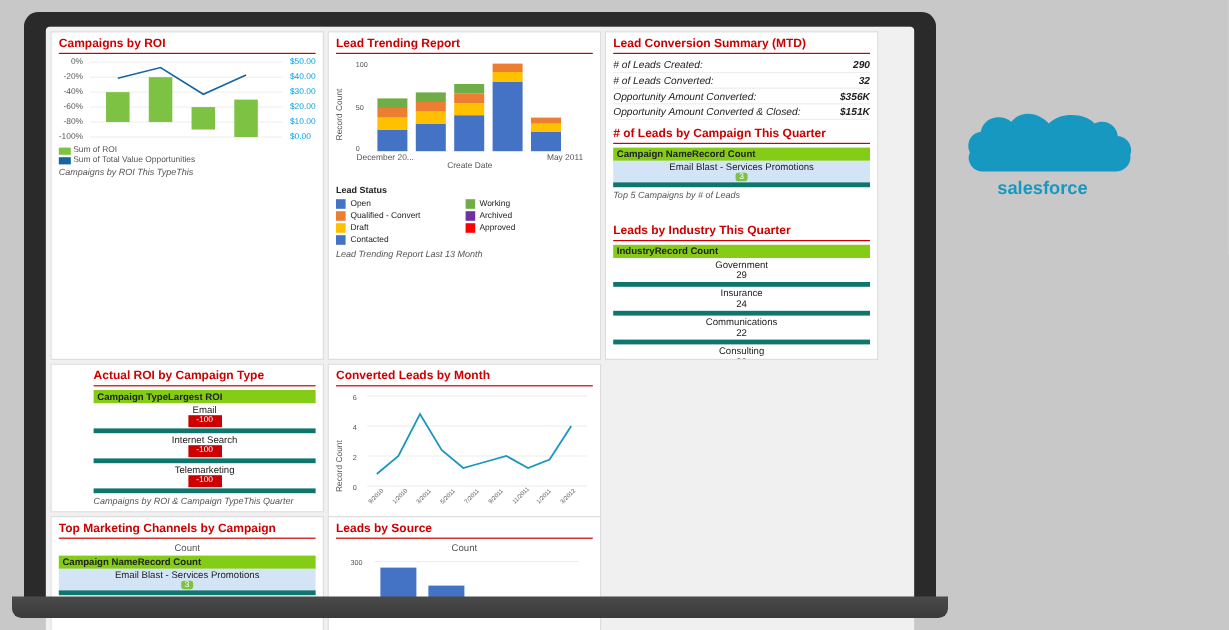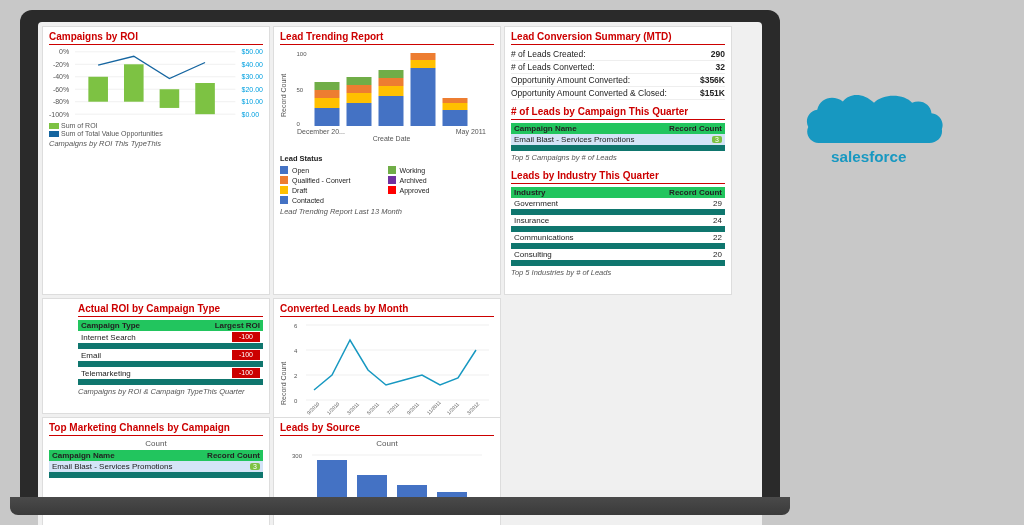--- a/index.html
+++ b/index.html
@@ -149,49 +149,51 @@
       grid-column: 3;
       grid-row: 1 / 2;
     }
 
     .conversion-row {
       display: flex;
       justify-content: space-between;
       padding: 1px 0;
       border-bottom: 1px solid #eee;
       font-size: 8.5px;
+      font-style: italic;
     }
 
     .conversion-value {
       font-weight: bold;
     }
 
     
     .panel-actual-roi {
       grid-column: 1;
       grid-row: 2;
       padding-left: 35px;
     }
 
     .table-header {
       display: flex;
-      justify-content: space-between;
-      background: #22c55e;
+      justify-content: flex-start;
+      background: #84cc16;
       padding: 1px 3px;
       font-size: 8px;
       font-weight: bold;
     }
 
     .table-row {
       display: flex;
       justify-content: space-between;
       padding: 1px 3px;
       font-size: 8px;
-      border-bottom: 6px solid #0f766e;
+      border-bottom: 4px solid #0f766e;
       align-items: center;
+      flex-direction: column;
     }
 
     .roi-bar-neg {
       background: #c00;
       height: 10px;
       display: inline-block;
       color: white;
       font-size: 7px;
       text-align: center;
       line-height: 10px;
@@ -395,21 +397,21 @@
             <span>Campaign Name</span>
             <span>Record Count</span>
           </div>
           <div class="table-row highlight-row">
             <span>Email Blast - Services Promotions</span>
             <span class="count-badge">3</span>
           </div>
           <div class="panel-subtitle">Top 5 Campaigns by # of Leads</div>
         </div>
 
-        <div style="margin-top:8px;">
+        <div style="margin-top:20px;">
           <div class="panel-title">Leads by Industry This Quarter</div>
           <div class="table-header">
             <span>Industry</span>
             <span>Record Count</span>
           </div>
           <div class="table-row">
             <span>Government</span>
             <span>29</span>
           </div>
           <div class="table-row">
@@ -428,25 +430,25 @@
         </div>
       </div>
 
       <div class="panel panel-actual-roi">
         <div class="panel-title">Actual ROI by Campaign Type</div>
         <div class="table-header">
           <span>Campaign Type</span>
           <span>Largest ROI</span>
         </div>
         <div class="table-row">
+          <span>Email</span>
+          <span class="roi-bar-neg">-100</span>
+        </div>
+        <div class="table-row">
           <span>Internet Search</span>
-          <span class="roi-bar-neg">-100</span>
-        </div>
-        <div class="table-row">
-          <span>Email</span>
           <span class="roi-bar-neg">-100</span>
         </div>
         <div class="table-row">
           <span>Telemarketing</span>
           <span class="roi-bar-neg">-100</span>
         </div>
         <div class="panel-subtitle">Campaigns by ROI &amp; Campaign TypeThis Quarter</div>
       </div>
 
       <div class="panel panel-converted-leads">

